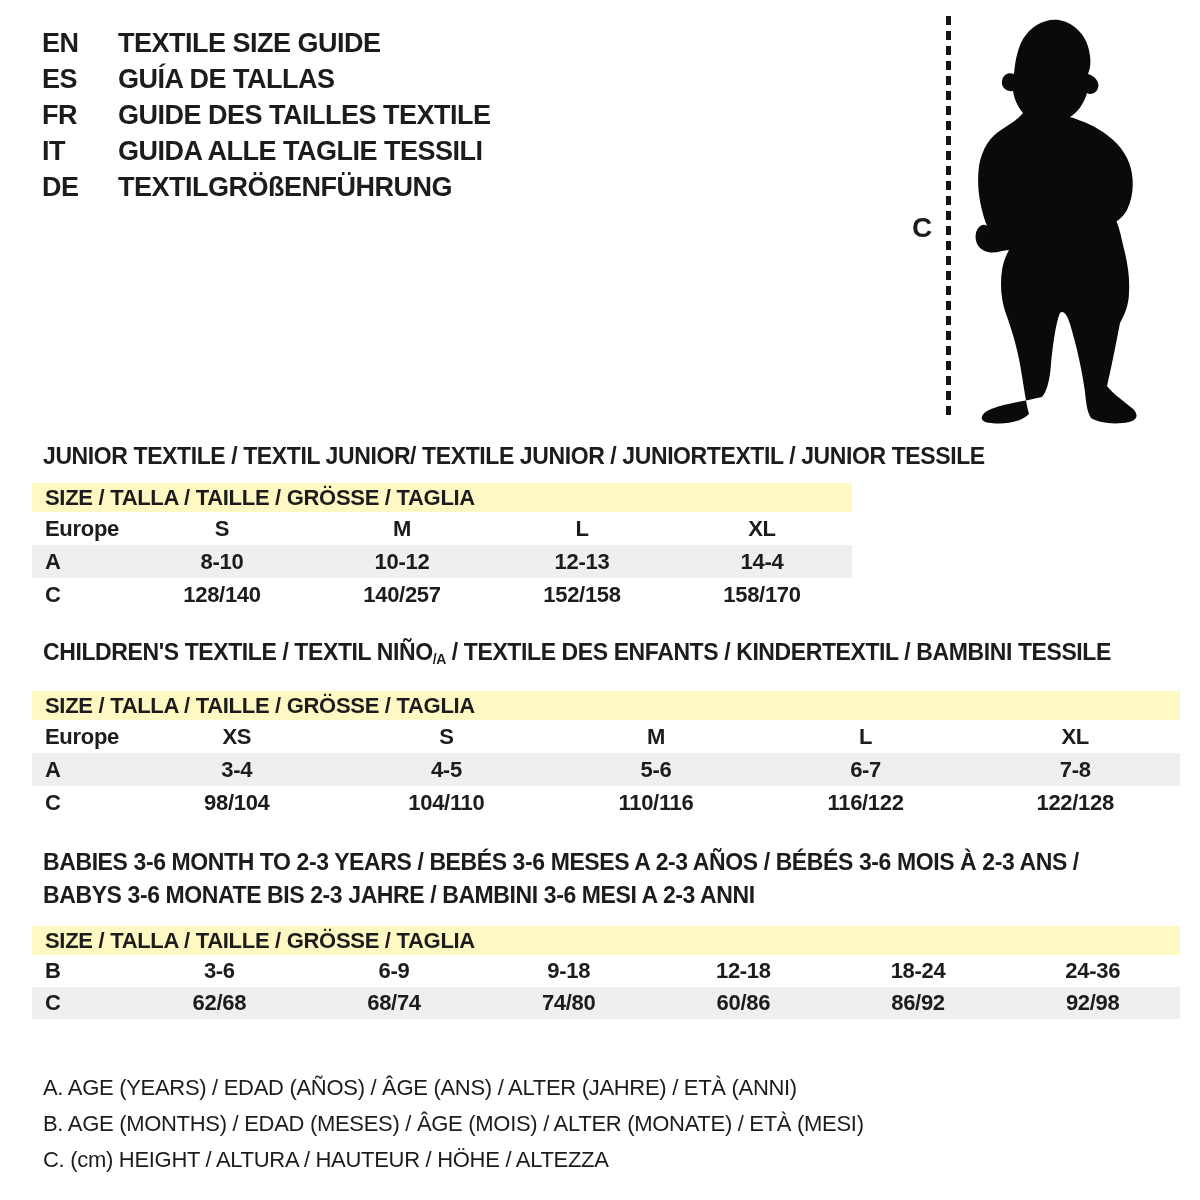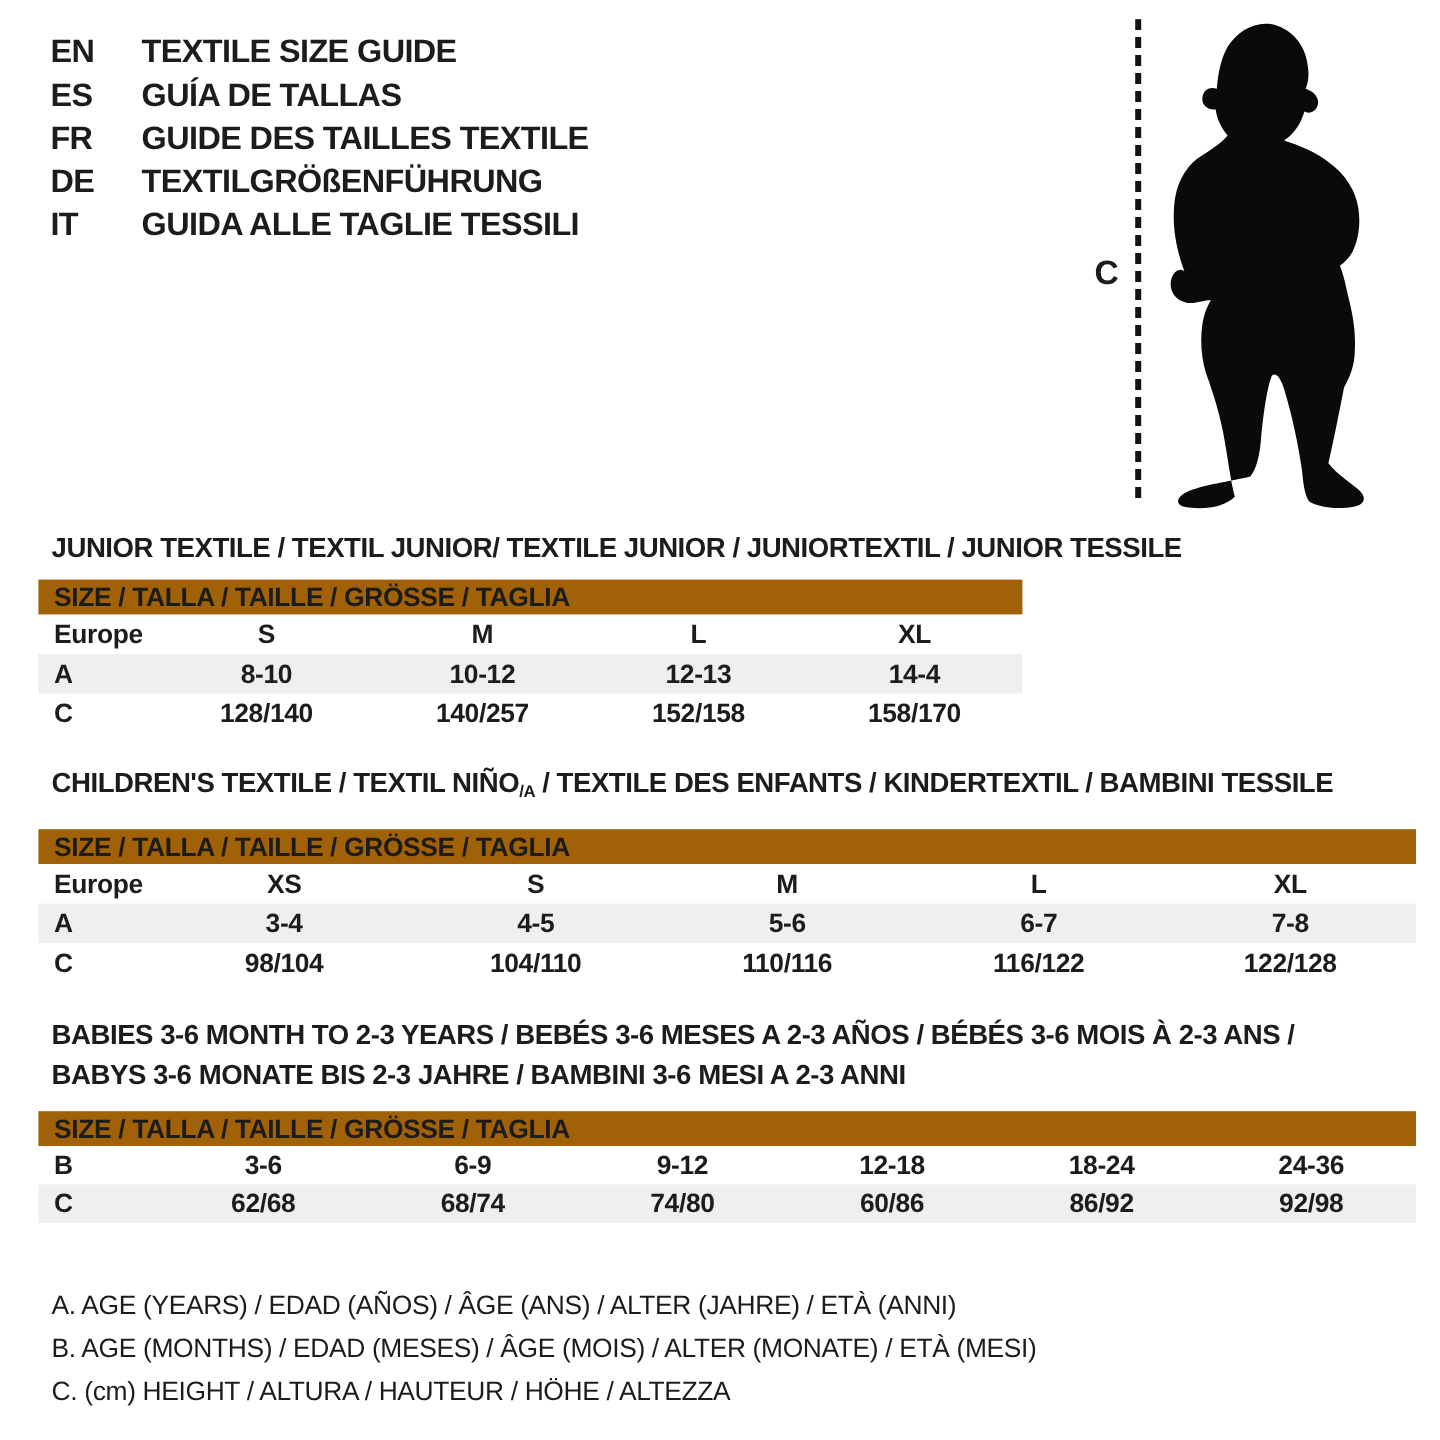--- a/index.html
+++ b/index.html
@@ -22,21 +22,21 @@
   
   .section-title{
     position:absolute;left:43px;font-size:23px;font-weight:700;
     letter-spacing:-0.4px;white-space:nowrap;
   }
   .title-sub{font-size:14px;vertical-align:-4px;font-weight:700;}
   .size-table{position:absolute;left:32px;}
   .t-narrow{width:820px;}
   .t-wide{width:1148px;}
   .thead{
-    height:29px;background:#a16207;display:flex;align-items:center;
+    height:29px;background:#fef9c3;display:flex;align-items:center;
     padding-left:13px;font-size:22px;font-weight:700;letter-spacing:-0.3px;box-sizing:border-box;
   }
   .trow{display:flex;align-items:center;font-size:22px;font-weight:700;letter-spacing:-0.3px;}
   .trow.h33{height:33px;}
   .trow.h32{height:32px;}
   .trow.stripe{background:#efefef;}
   .cell{box-sizing:border-box;}
   .cell.rowlabel{width:100px;padding-left:13px;}
   .cell.data{flex:1;text-align:center;}
   
@@ -55,26 +55,26 @@
     </div>
     <div class="lang-row">
       <span class="lang-code">ES</span>
       <span class="lang-title">GUÍA DE TALLAS</span>
     </div>
     <div class="lang-row">
       <span class="lang-code">FR</span>
       <span class="lang-title">GUIDE DES TAILLES TEXTILE</span>
     </div>
     <div class="lang-row">
+      <span class="lang-code">IT</span>
+      <span class="lang-title">GUIDA ALLE TAGLIE TESSILI</span>
+    </div>
+    <div class="lang-row">
       <span class="lang-code">DE</span>
       <span class="lang-title">TEXTILGRÖßENFÜHRUNG</span>
-    </div>
-    <div class="lang-row">
-      <span class="lang-code">IT</span>
-      <span class="lang-title">GUIDA ALLE TAGLIE TESSILI</span>
     </div>
   </div>
 
   <div class="dashed-line"></div>
   <div class="measure-label">C</div>
   <svg class="toddler-svg" viewBox="0 0 180 412" xmlns="http://www.w3.org/2000/svg">
     <path fill="#0a0a0a" d="M96,6
       C112,9 125,22 127,42 C128,50 127,55 125,60
       C132,62 137,68 135,74 C133,80 127,81 124,79
       C121,90 114,99 107,103
@@ -159,21 +159,21 @@
   </div>
 
   <div class="section-title" style="top:849px;">BABIES 3-6 MONTH TO 2-3 YEARS / BEBÉS 3-6 MESES A 2-3 AÑOS / BÉBÉS 3-6 MOIS À 2-3 ANS /</div>
   <div class="section-title" style="top:882px;">BABYS 3-6 MONATE BIS 2-3 JAHRE / BAMBINI 3-6 MESI A 2-3 ANNI</div>
   <div class="size-table t-wide" style="top:926px;">
     <div class="thead">SIZE / TALLA / TAILLE / GRÖSSE / TAGLIA</div>
     <div class="trow h32">
       <div class="cell rowlabel">B</div>
       <div class="cell data">3-6</div>
       <div class="cell data">6-9</div>
-      <div class="cell data">9-12</div>
+      <div class="cell data">9-18</div>
       <div class="cell data">12-18</div>
       <div class="cell data">18-24</div>
       <div class="cell data">24-36</div>
     </div>
     <div class="trow h32 stripe">
       <div class="cell rowlabel">C</div>
       <div class="cell data">62/68</div>
       <div class="cell data">68/74</div>
       <div class="cell data">74/80</div>
       <div class="cell data">60/86</div>

